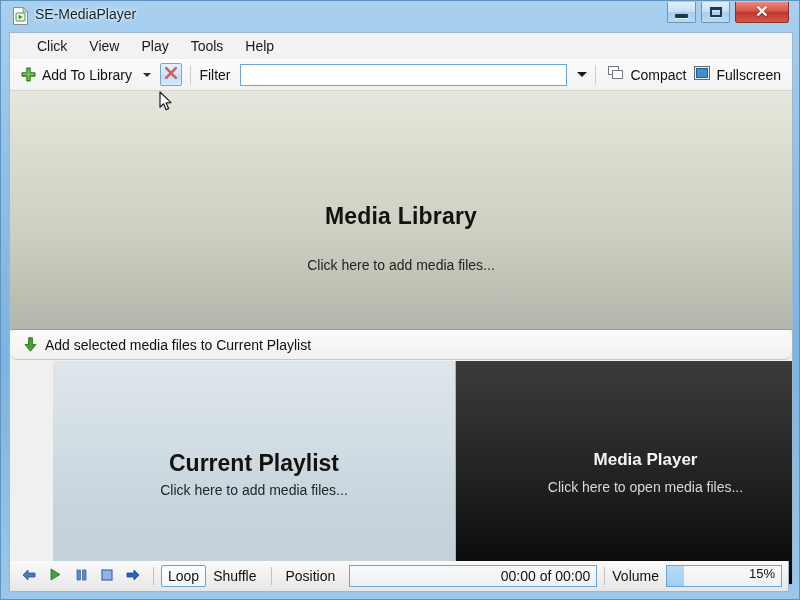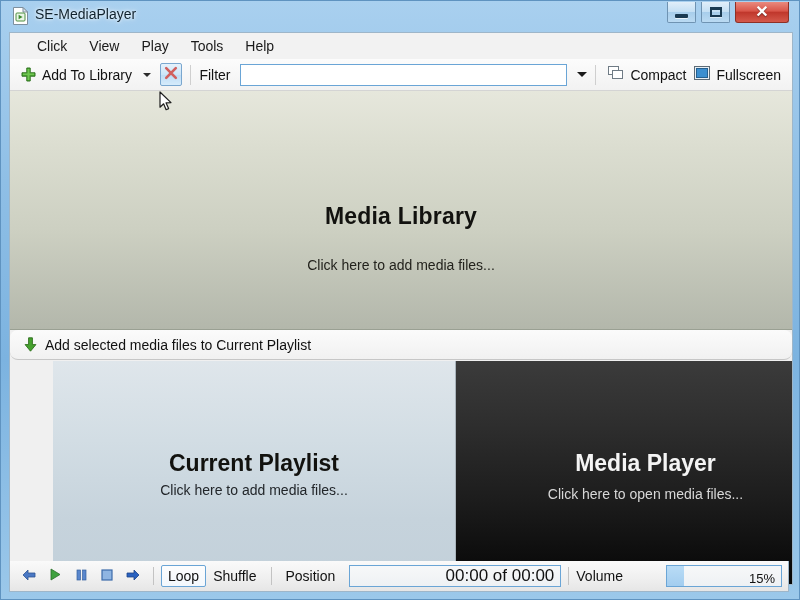--- a/index.html
+++ b/index.html
@@ -307,21 +307,21 @@
     height: 226px;
     background: linear-gradient(180deg, #3b3b3b 0%, #2d2d2d 30%, #1c1c1c 62%, #050505 100%);
     display: flex;
     flex-direction: column;
     align-items: center;
     padding-top: 89px;
     box-sizing: border-box;
     cursor: default;
   }
   #mp-title {
-    font-size: 23px;
+    font-size: 17px;
     font-weight: bold;
     color: #f4f4f4;
   }
   #mp-sub {
     font-size: 14px;
     color: #d8d8d8;
     margin-top: 9px;
   }
 
   
@@ -371,44 +371,43 @@
     border: 1px solid #6aa5d6;
     background: linear-gradient(180deg, #f7f8f9 0%, #eef1f4 100%);
     display: flex;
     align-items: center;
     justify-content: flex-end;
     padding-right: 6px;
     cursor: default;
     min-width: 0;
   }
   #position-time {
-    font-size: 17px;
+    font-size: 14px;
     color: #111;
     white-space: nowrap;
   }
   #volume-label {
     font-size: 14px;
     color: #111;
     margin: 0 7px 0 0;
     white-space: nowrap;
   }
   #volume-slider {
     width: 116px;
     height: 22px;
     box-sizing: border-box;
     border: 1px solid #6aa5d6;
     background: linear-gradient(180deg, #f7f8f9 0%, #eef1f4 100%);
     position: relative;
     display: flex;
-    align-items: flex-end;
+    align-items: flex-start;
     justify-content: flex-end;
     padding-right: 6px;
     cursor: default;
     overflow: hidden;
-    margin-left: 36px;
   }
   #volume-fill {
     position: absolute;
     left: 0; top: 0; bottom: 0;
     width: 15%;
     background: linear-gradient(180deg, #b9dcf6 0%, #a3cdef 100%);
   }
   #volume-value {
     position: relative;
     font-size: 13px;

